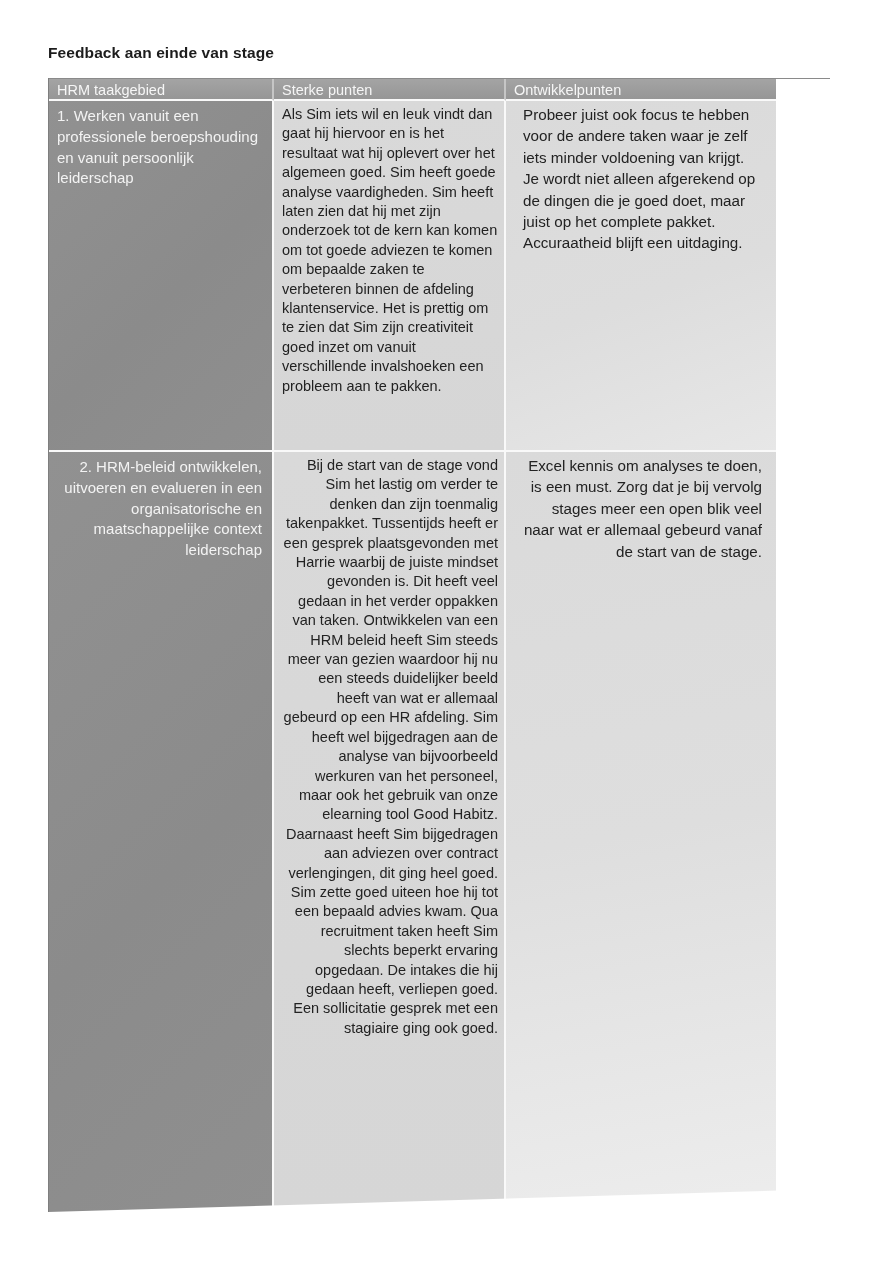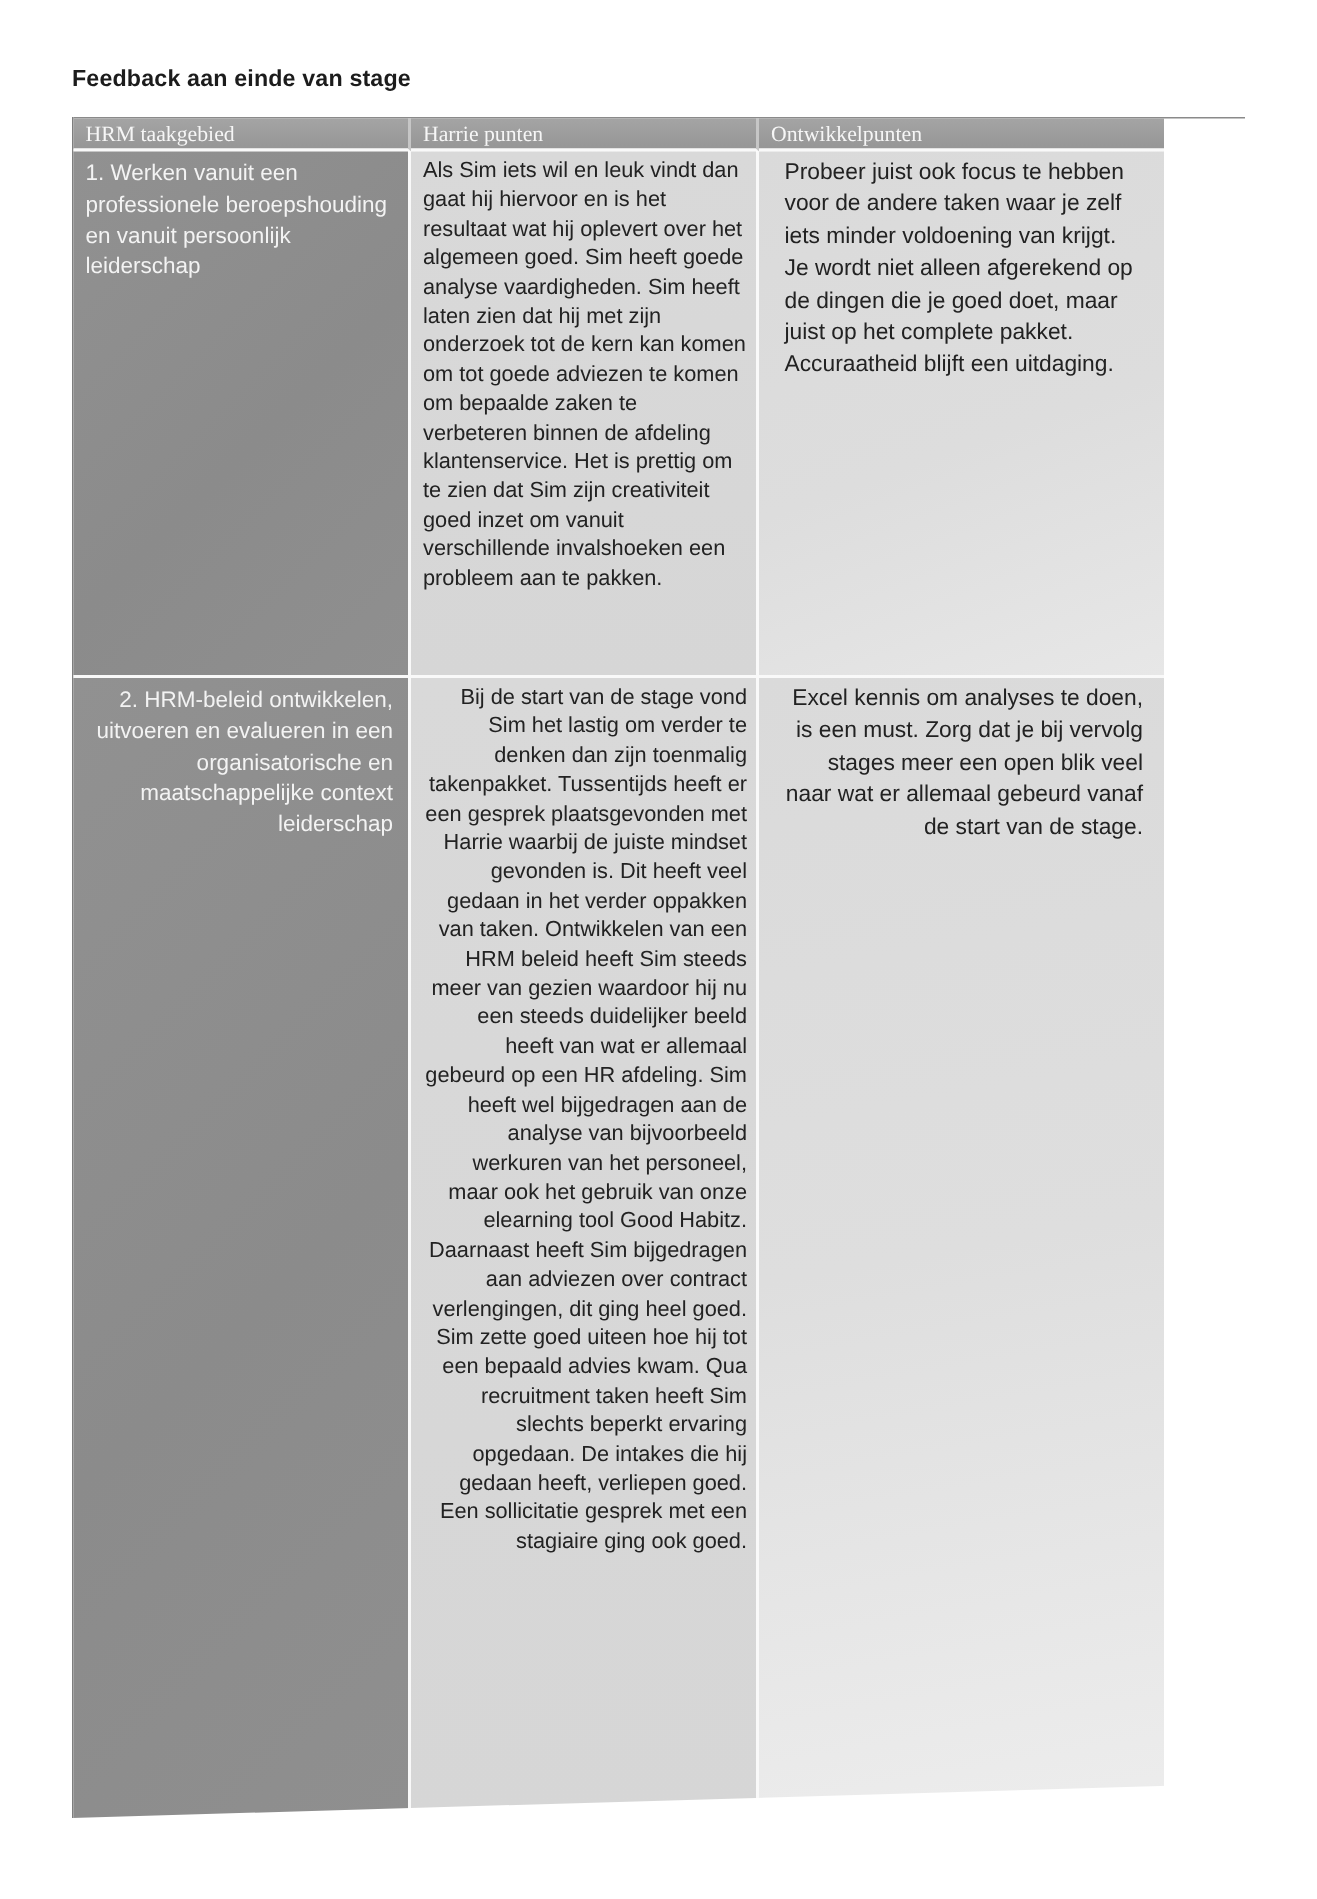--- a/index.html
+++ b/index.html
@@ -46,21 +46,20 @@
     overflow: hidden;
   }
   .col1 { width: 225px; }
   .col2 { width: 232px; }
   .col3 { width: 270px; }
 
   
   .thead {
     height: 23px;
     border-top: 1px solid #8a8a8a;
-    font-family: Liberation Serif, serif;
   }
   .thead .th {
     background: linear-gradient(180deg, #a4a4a4 0%, #969696 100%);
     color: #f6f6f6;
     font-size: 14.5px;
     line-height: 20px;
     padding: 1px 0 0 8px;
     border-bottom: 2px solid #f9f9f9;
   }
   .thead .col1, .thead .col2 { border-right: 2px solid #c6c6c6; }
@@ -106,21 +105,21 @@
 <body>
 
 <div class="page">
 
   <h1 class="doc-title">Feedback aan einde van stage</h1>
 
   <div class="table-wrap">
 
     <div class="trow thead">
       <div class="th col1">HRM taakgebied</div>
-      <div class="th col2">Harrie punten</div>
+      <div class="th col2">Sterke punten</div>
       <div class="th col3">Ontwikkelpunten</div>
     </div>
 
     <div class="trow row1">
       <div class="td col1 label">1. Werken vanuit een professionele beroepshouding en vanuit persoonlijk leiderschap</div>
       <div class="td col2 light sterke">Als Sim iets wil en leuk vindt dan gaat hij hiervoor en is het resultaat wat hij oplevert over het algemeen goed. Sim heeft goede analyse vaardigheden. Sim heeft laten zien dat hij met zijn onderzoek tot de kern kan komen om tot goede adviezen te komen om bepaalde zaken te verbeteren binnen de afdeling klantenservice. Het is prettig om te zien dat Sim zijn creativiteit goed inzet om vanuit verschillende invalshoeken een probleem aan te pakken.</div>
       <div class="td col3 light ontwikkel">Probeer juist ook focus te hebben voor de andere taken waar je zelf iets minder voldoening van krijgt. Je wordt niet alleen afgerekend op de dingen die je goed doet, maar juist op het complete pakket. Accuraatheid blijft een uitdaging.</div>
     </div>
 
     <div class="trow row2">

